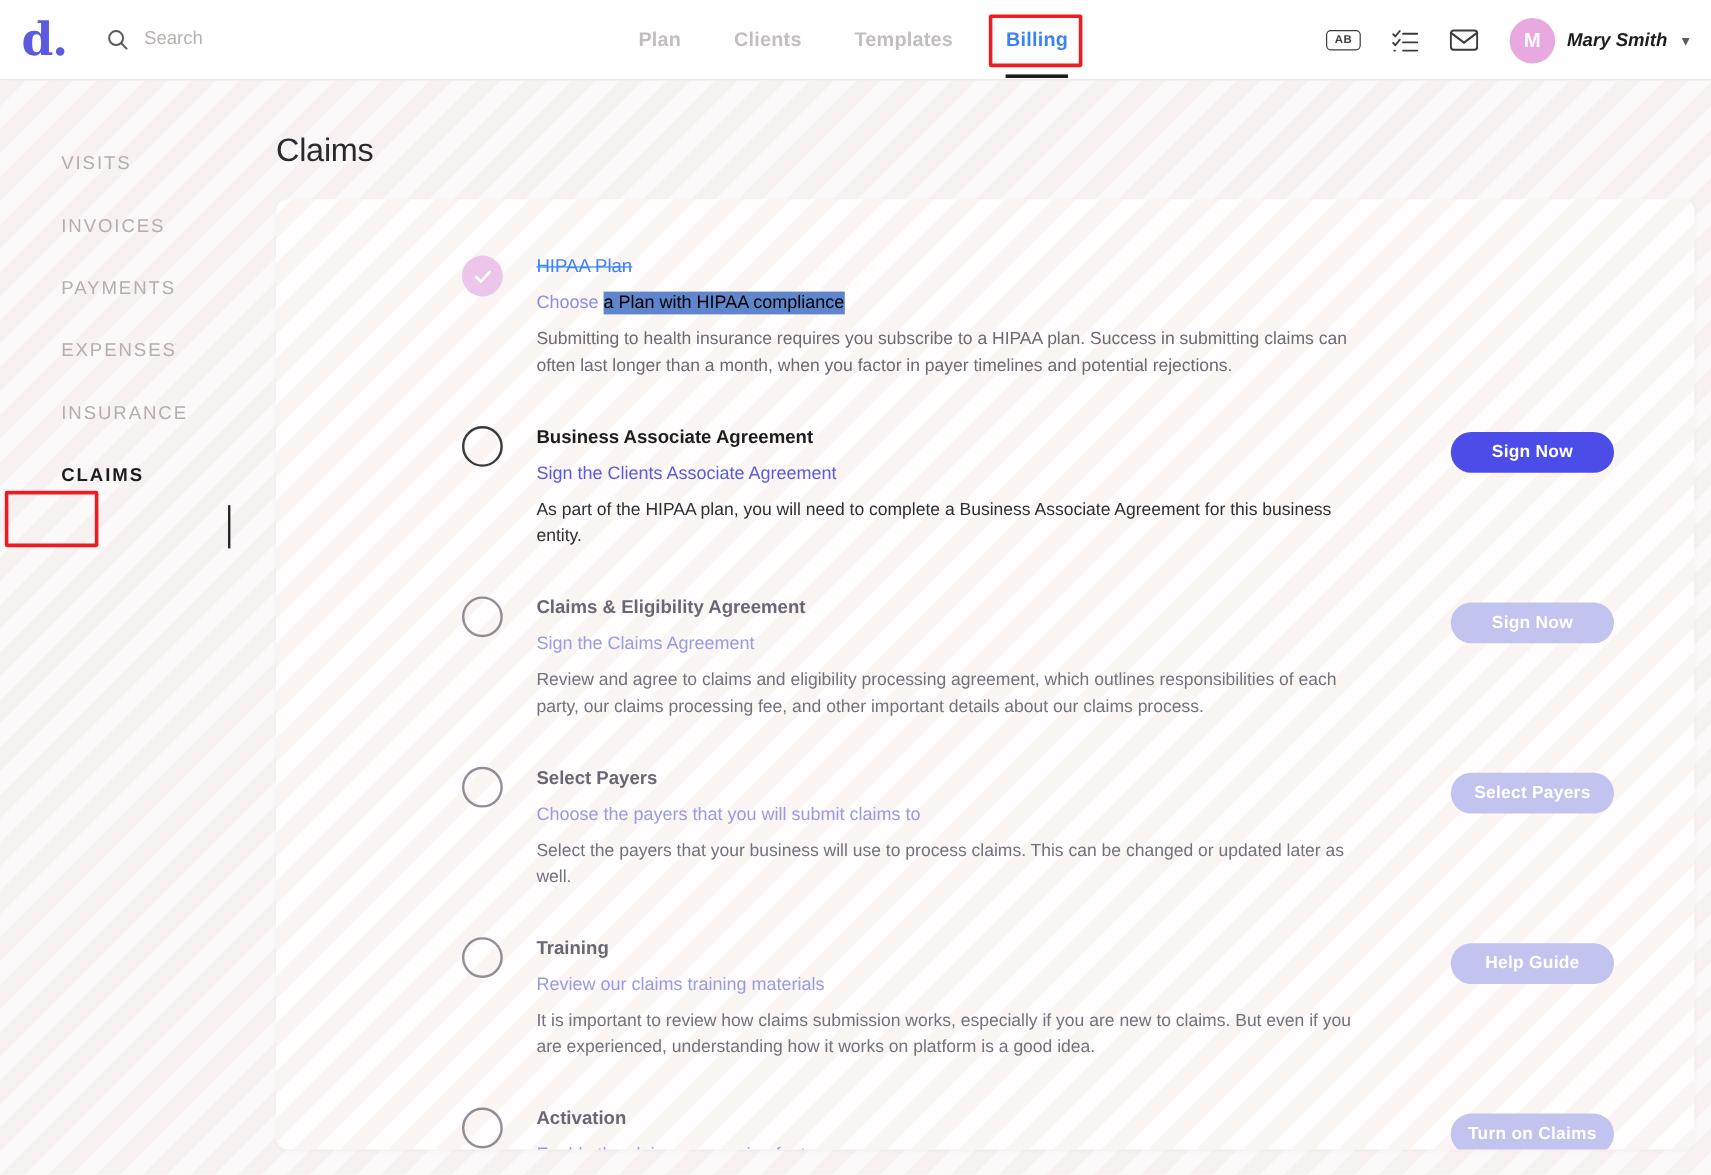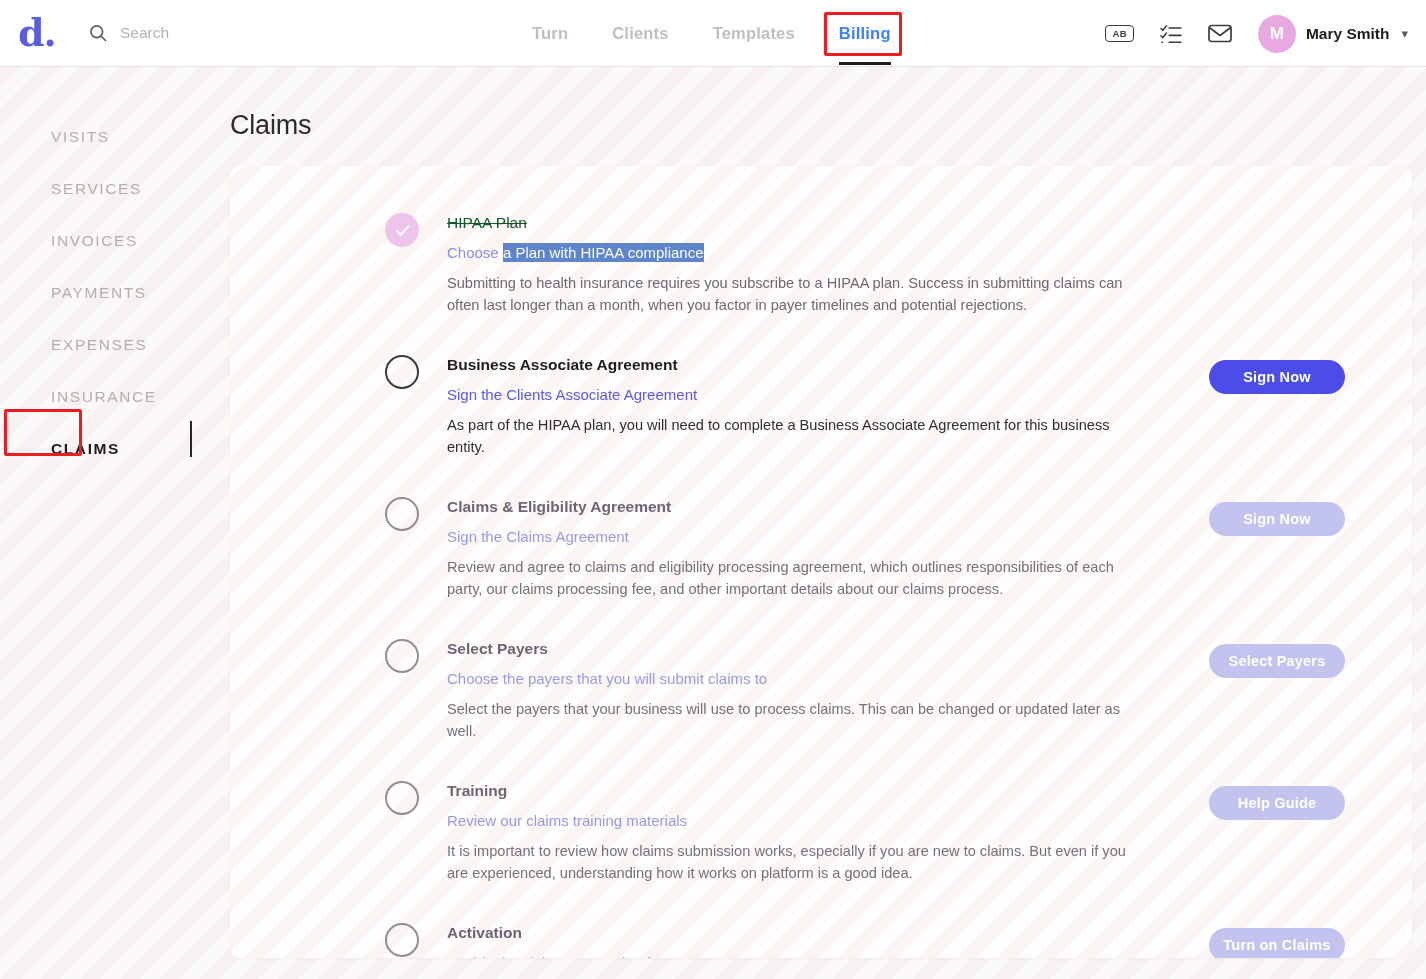--- a/index.html
+++ b/index.html
@@ -109,21 +109,21 @@
     line-height: 11px;
   }
   .avatar-group { display: flex; align-items: center; gap: 10px; cursor: pointer; }
   .avatar {
     width: 38px; height: 38px; border-radius: 50%;
     background: #e8a8e0;
     color: #ffffff;
     font-size: 17px; font-weight: 700;
     display: flex; align-items: center; justify-content: center;
   }
-  .user-name { font-size: 15.5px; font-weight: 700; color: #1d1d1f; }
+  .user-name { font-size: 15.5px; font-weight: 700; color: #1d1d1f; font-style: italic; }
   .chev { color: #5a5a5a; font-size: 13px; margin-left: 2px; }
 
   
   .sidebar {
     position: absolute;
     left: 0; top: 67px;
     width: 200px; height: 912px;
     padding-top: 44px;
   }
   .side-item {
@@ -229,37 +229,37 @@
   }
   .step-title {
     font-size: 15.5px;
     font-weight: 700;
     color: #1d1d1f;
     line-height: 22px;
     margin-bottom: 8px;
   }
   .step.done .step-title {
     text-decoration: line-through;
-    color: #14532d;
+    color: #3b82f6;
     font-weight: 400;
   }
   .step.muted .step-title { color: #6c6674; }
   .step-link {
     font-size: 15px;
     color: #5b5be0;
     line-height: 21px;
     margin-bottom: 9px;
     cursor: pointer;
     display: block;
   }
   .step.muted .step-link { color: #9a9ae3; }
   .step.done .step-link { color: #8c8ce6; }
   .sel {
     background: #5f86cc;
-    color: #ffffff;
+    color: #000000;
     padding: 1px 0;
   }
   .step-desc {
     font-size: 14.6px;
     color: #2f2f33;
     line-height: 22px;
     max-width: 700px;
   }
   .step.muted .step-desc { color: #74707c; }
   .step.done .step-desc { color: #6d6872; }
@@ -290,21 +290,21 @@
     <span class="hicon">
       <svg class="search-icon" viewBox="0 0 24 24" fill="none" stroke="#5a5a5a" stroke-width="2">
         <circle cx="10.5" cy="10.5" r="7"></circle>
         <line x1="15.6" y1="15.6" x2="21" y2="21" stroke-linecap="round"></line>
       </svg>
     </span>
     <input class="search-input" type="text" placeholder="Search" style="">
   </div>
 
   <div class="nav">
-    <div class="nav-item">Turn</div>
+    <div class="nav-item">Plan</div>
     <div class="nav-item">Clients</div>
     <div class="nav-item">Templates</div>
     <div class="nav-item active">Billing</div>
   </div>
   <div class="nav-annotation"></div>
 
   <div class="header-right">
     <span class="hicon">
       <span class="ab-badge">AB</span>
     </span>
@@ -327,21 +327,20 @@
     <div class="avatar-group">
       <div class="avatar">M</div>
       <span class="user-name">Mary Smith</span>
       <span class="chev">▾</span>
     </div>
   </div>
 </div>
 
 <div class="sidebar">
   <div class="side-item">VISITS</div>
-  <div class="side-item">SERVICES</div>
   <div class="side-item">INVOICES</div>
   <div class="side-item">PAYMENTS</div>
   <div class="side-item">EXPENSES</div>
   <div class="side-item">INSURANCE</div>
   <div class="side-item active">CLAIMS</div>
 </div>
 <div class="side-annotation"></div>
 <div class="text-caret"></div>
 
 <div class="main">

